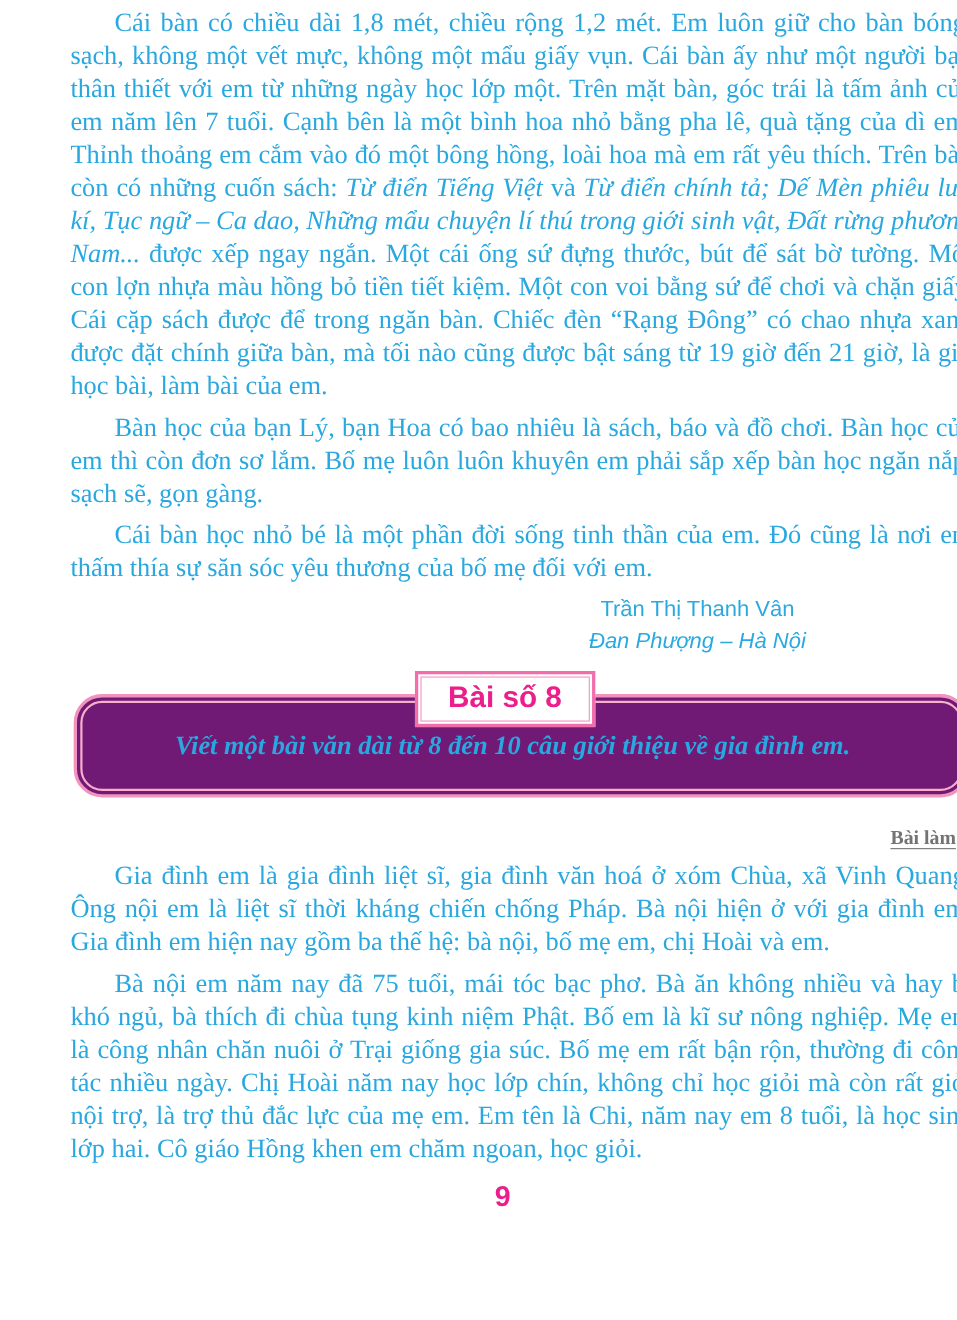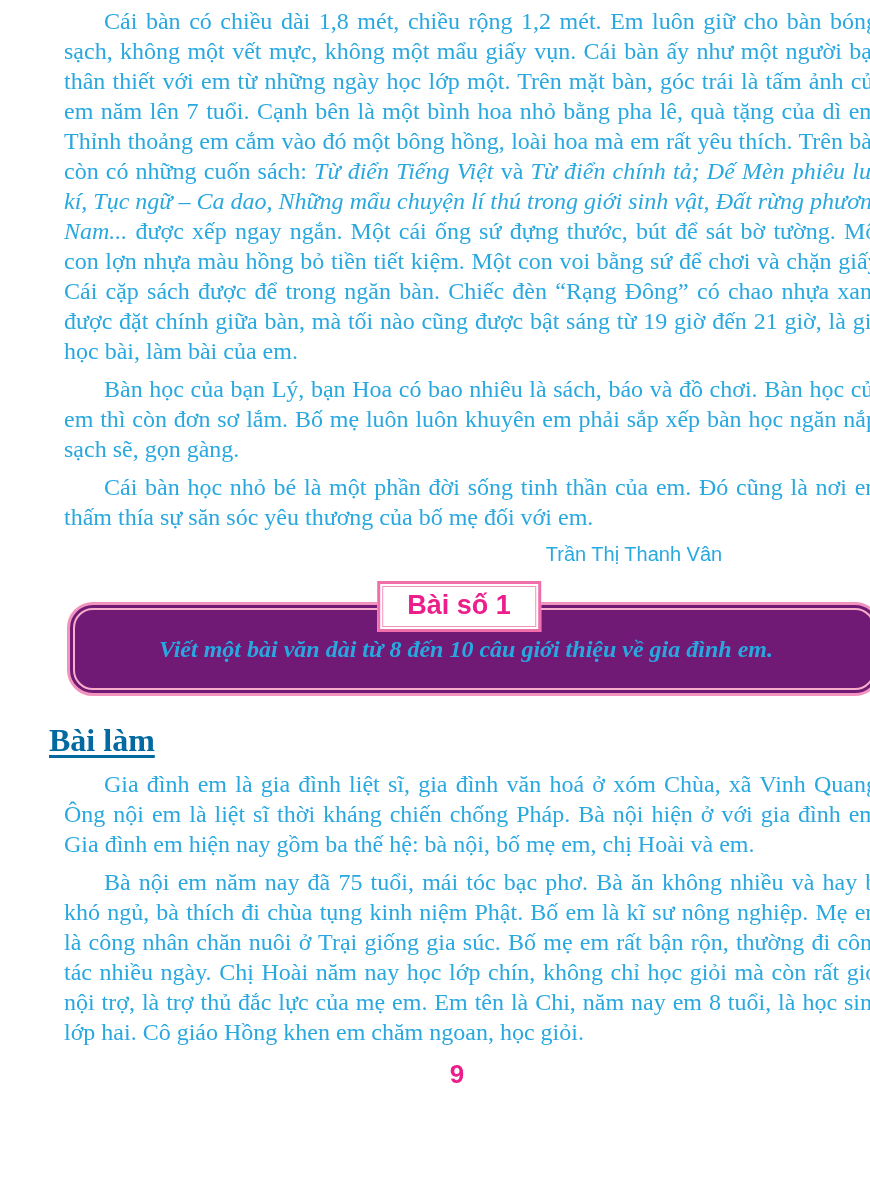--- a/index.html
+++ b/index.html
@@ -83,25 +83,25 @@
     font-family:"Liberation Sans","DejaVu Sans",sans-serif;
     font-weight:bold;
     font-size:27px;
     color:#ec1e8c;
     white-space:nowrap;
   }
 
   
   .bai-lam{
     margin:26px 0 10px 0;
-    text-align:left;
+    text-align:right;
     transform:translateX(-15px);
-    font-size:32px;
+    font-size:18px;
     font-weight:bold;
-    color:#0369a1;
+    color:#737373;
     text-decoration:underline;
     text-underline-offset:4px;
   }
 
   
   .page-num{
     margin-top:12px;
     text-align:center;
     transform:translateX(-17px);
     font-family:"Liberation Sans","DejaVu Sans",sans-serif;
@@ -116,31 +116,32 @@
 <div class="page">
   <div class="content">
 
     <section>
       <p class="body"><span>Cái bàn có chiều dài 1,8 mét, chiều rộng 1,2 mét. Em luôn giữ cho bàn bóng, sạch, không một vết mực, không một mẩu giấy vụn. Cái bàn ấy như một người bạn thân thiết với em từ những ngày học lớp một. Trên mặt bàn, góc trái là tấm ảnh của em năm lên 7 tuổi. Cạnh bên là một bình hoa nhỏ bằng pha lê, quà tặng của dì em. Thỉnh thoảng em cắm vào đó một bông hồng, loài hoa mà em rất yêu thích. Trên bàn còn có những cuốn sách: </span><span class="it">Từ điển Tiếng Việt</span><span> và </span><span class="it">Từ điển chính tả; Dế Mèn phiêu lưu kí, Tục ngữ – Ca dao, Những mẩu chuyện lí thú trong giới sinh vật, Đất rừng phương Nam...</span><span> được xếp ngay ngắn. Một cái ống sứ đựng thước, bút để sát bờ tường. Một con lợn nhựa màu hồng bỏ tiền tiết kiệm. Một con voi bằng sứ để chơi và chặn giấy. Cái cặp sách được để trong ngăn bàn. Chiếc đèn “Rạng Đông” có chao nhựa xanh được đặt chính giữa bàn, mà tối nào cũng được bật sáng từ 19 giờ đến 21 giờ, là giờ học bài, làm bài của em.</span></p>
       <p class="body"><span>Bàn học của bạn Lý, bạn Hoa có bao nhiêu là sách, báo và đồ chơi. Bàn học của em thì còn đơn sơ lắm. Bố mẹ luôn luôn khuyên em phải sắp xếp bàn học ngăn nắp, sạch sẽ, gọn gàng.</span></p>
       <p class="body"><span>Cái bàn học nhỏ bé là một phần đời sống tinh thần của em. Đó cũng là nơi em thấm thía sự săn sóc yêu thương của bố mẹ đối với em.</span></p>
 
       <div class="sig sig-1">
         <div class="name">Trần Thị Thanh Vân</div>
+        <div class="loc">Đan Phượng – Hà Nội</div>
       </div>
     </section>
 
     <section class="exercise">
       <div class="box-outer">
         <div class="box-inner">
           <p class="prompt">Viết một bài văn dài từ 8 đến 10 câu giới thiệu về gia đình em.</p>
         </div>
       </div>
       <div class="ex-label">
-        <div class="ex-label-inner">Bài số 1</div>
+        <div class="ex-label-inner">Bài số 8</div>
       </div>
     </section>
 
     <h3 class="bai-lam">Bài làm</h3>
 
     <section>
       <p class="body"><span>Gia đình em là gia đình liệt sĩ, gia đình văn hoá ở xóm Chùa, xã Vinh Quang. Ông nội em là liệt sĩ thời kháng chiến chống Pháp. Bà nội hiện ở với gia đình em. Gia đình em hiện nay gồm ba thế hệ: bà nội, bố mẹ em, chị Hoài và em.</span></p>
       <p class="body"><span>Bà nội em năm nay đã 75 tuổi, mái tóc bạc phơ. Bà ăn không nhiều và hay bị khó ngủ, bà thích đi chùa tụng kinh niệm Phật. Bố em là kĩ sư nông nghiệp. Mẹ em là công nhân chăn nuôi ở Trại giống gia súc. Bố mẹ em rất bận rộn, thường đi công tác nhiều ngày. Chị Hoài năm nay học lớp chín, không chỉ học giỏi mà còn rất giỏi nội trợ, là trợ thủ đắc lực của mẹ em. Em tên là Chi, năm nay em 8 tuổi, là học sinh lớp hai. Cô giáo Hồng khen em chăm ngoan, học giỏi.</span></p>
 
     </section>

